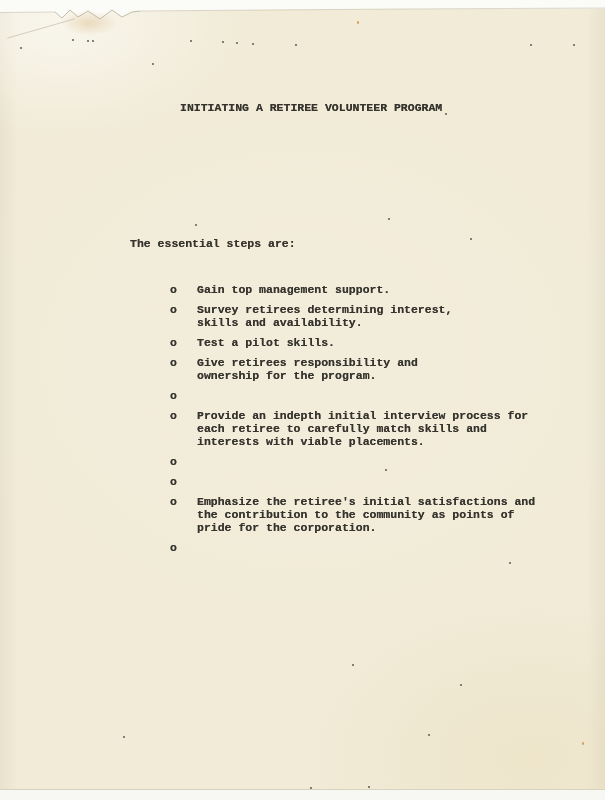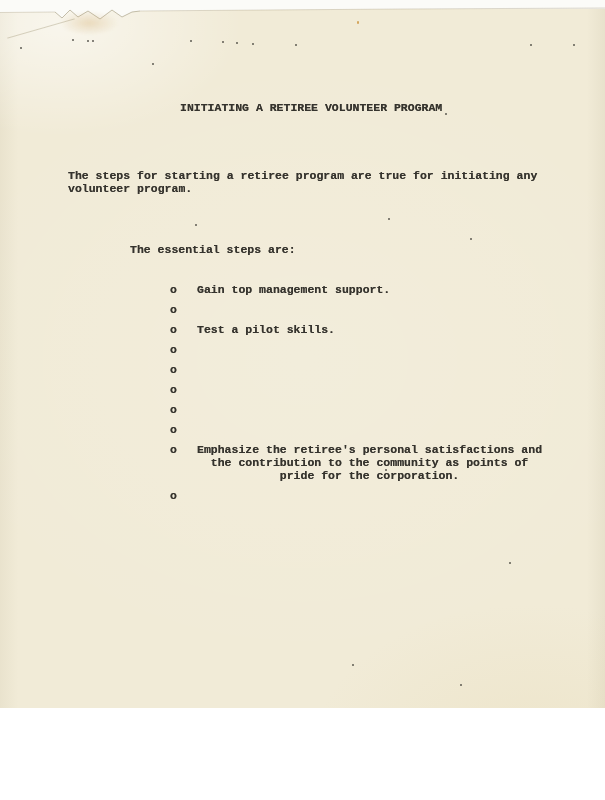--- a/index.html
+++ b/index.html
@@ -1,18 +1,18 @@
 <!DOCTYPE html>
 <html style="--paper: #f1ebd7; --ink: #35332d; --scan-bg: #f7f7f4;"><head>
 <meta charset="utf-8">
 <style>
   html,body{margin:0;padding:0;}
   .page{
     position:relative;
-    width:605px;height:708px;
+    width:605px;height:800px;
     background:var(--scan-bg,#f7f7f4);
     overflow:hidden;
     font-family:"Liberation Mono","DejaVu Sans Mono",monospace;
   }
   .paper{
     position:absolute;left:0;top:9px;width:605px;height:780px;
     background-color:var(--paper,#f1ebd7);
     background-image:
       radial-gradient(ellipse 320px 220px at 88% 96%, rgba(222,203,150,.20), rgba(222,203,150,0) 70%),
       radial-gradient(ellipse 260px 160px at 10% 2%, rgba(255,255,255,.55), rgba(255,255,255,0) 70%),
@@ -36,25 +36,25 @@
     position:absolute;
     font-size:11.5px;
     line-height:13px;
     font-weight:bold;
     color:var(--ink,#35332d);
     text-shadow:0 0 .5px rgba(53,51,45,.75);
     white-space:pre;
   }
   .title{left:180px;top:101px;letter-spacing:0;}
   .intro{left:68px;top:169px;}
-  .heading{left:130px;top:237px;margin-top:6px;}
+  .heading{left:130px;top:237px;}
   .bullets{left:170px;top:283px;}
   .bullet-row{display:flex;margin-bottom:7px;}
   .bullet-marker{flex:0 0 27px;width:27px;}
-  .bullet-text{white-space:pre;text-align:center;}
+  .bullet-text{white-space:pre;}
   .speck{position:absolute;border-radius:1px;}
   .strip-bottom{
     position:absolute;left:0;top:789px;width:605px;height:11px;
     background:var(--scan-bg,#f4f4f0);
     border-top:1px solid #d8d3c0;
   }
 </style>
 </head>
 <body>
 
@@ -67,26 +67,28 @@
     <path d="M140,11 L132,12 L122,17 L112,10 L100,19 L88,11 L78,17 L70,10 L62,18 L55,12" fill="none" stroke="rgba(150,140,110,.55)" stroke-width="1"></path>
     <path d="M605,8 L400,9 L200,10.5 L140,11" fill="none" stroke="rgba(165,156,126,.35)" stroke-width="1"></path>
     <path d="M55,12 L0,12.5" fill="none" stroke="rgba(165,156,126,.35)" stroke-width="1"></path>
   </svg>
 
   <div class="stain"></div>
   <div class="crease"></div>
 
   <div class="txt title">INITIATING A RETIREE VOLUNTEER PROGRAM</div>
 
-  <div class="txt intro">The steps for starting a retiree program are true for initiating any
-volunteer program.</div>
 
   <div class="txt heading">The essential steps are:</div>
 
-  <div class="txt bullets" id="bullet-list"><div class="bullet-row"><span class="bullet-marker">o</span><span class="bullet-text">Gain top management support.</span></div><div class="bullet-row"><span class="bullet-marker">o</span></div><div class="bullet-row"><span class="bullet-marker">o</span><span class="bullet-text">Test a pilot skills.</span></div><div class="bullet-row"><span class="bullet-marker">o</span></div><div class="bullet-row"><span class="bullet-marker">o</span></div><div class="bullet-row"><span class="bullet-marker">o</span></div><div class="bullet-row"><span class="bullet-marker">o</span></div><div class="bullet-row"><span class="bullet-marker">o</span></div><div class="bullet-row"><span class="bullet-marker">o</span><span class="bullet-text">Emphasize the retiree's personal satisfactions and
+  <div class="txt bullets" id="bullet-list"><div class="bullet-row"><span class="bullet-marker">o</span><span class="bullet-text">Gain top management support.</span></div><div class="bullet-row"><span class="bullet-marker">o</span><span class="bullet-text">Survey retirees determining interest,
+skills and availability.</span></div><div class="bullet-row"><span class="bullet-marker">o</span><span class="bullet-text">Test a pilot skills.</span></div><div class="bullet-row"><span class="bullet-marker">o</span><span class="bullet-text">Give retirees responsibility and
+ownership for the program.</span></div><div class="bullet-row"><span class="bullet-marker">o</span></div><div class="bullet-row"><span class="bullet-marker">o</span><span class="bullet-text">Provide an indepth initial interview process for
+each retiree to carefully match skills and
+interests with viable placements.</span></div><div class="bullet-row"><span class="bullet-marker">o</span></div><div class="bullet-row"><span class="bullet-marker">o</span></div><div class="bullet-row"><span class="bullet-marker">o</span><span class="bullet-text">Emphasize the retiree's initial satisfactions and
 the contribution to the community as points of
 pride for the corporation.</span></div><div class="bullet-row"><span class="bullet-marker">o</span></div></div>
 
   <div class="strip-bottom"></div>
 
 <div class="speck" style="left: 72px; top: 39px; width: 2px; height: 2px; background: rgba(58, 56, 49, 0.8);"></div>
     <div class="speck" style="left: 87px; top: 40px; width: 2px; height: 2px; background: rgba(58, 56, 49, 0.8);"></div>
     <div class="speck" style="left: 92px; top: 40px; width: 2px; height: 2px; background: rgba(58, 56, 49, 0.8);"></div>
     <div class="speck" style="left: 190px; top: 40px; width: 2px; height: 2px; background: rgba(58, 56, 49, 0.8);"></div>
     <div class="speck" style="left: 222px; top: 41px; width: 2px; height: 2px; background: rgba(58, 56, 49, 0.8);"></div>

